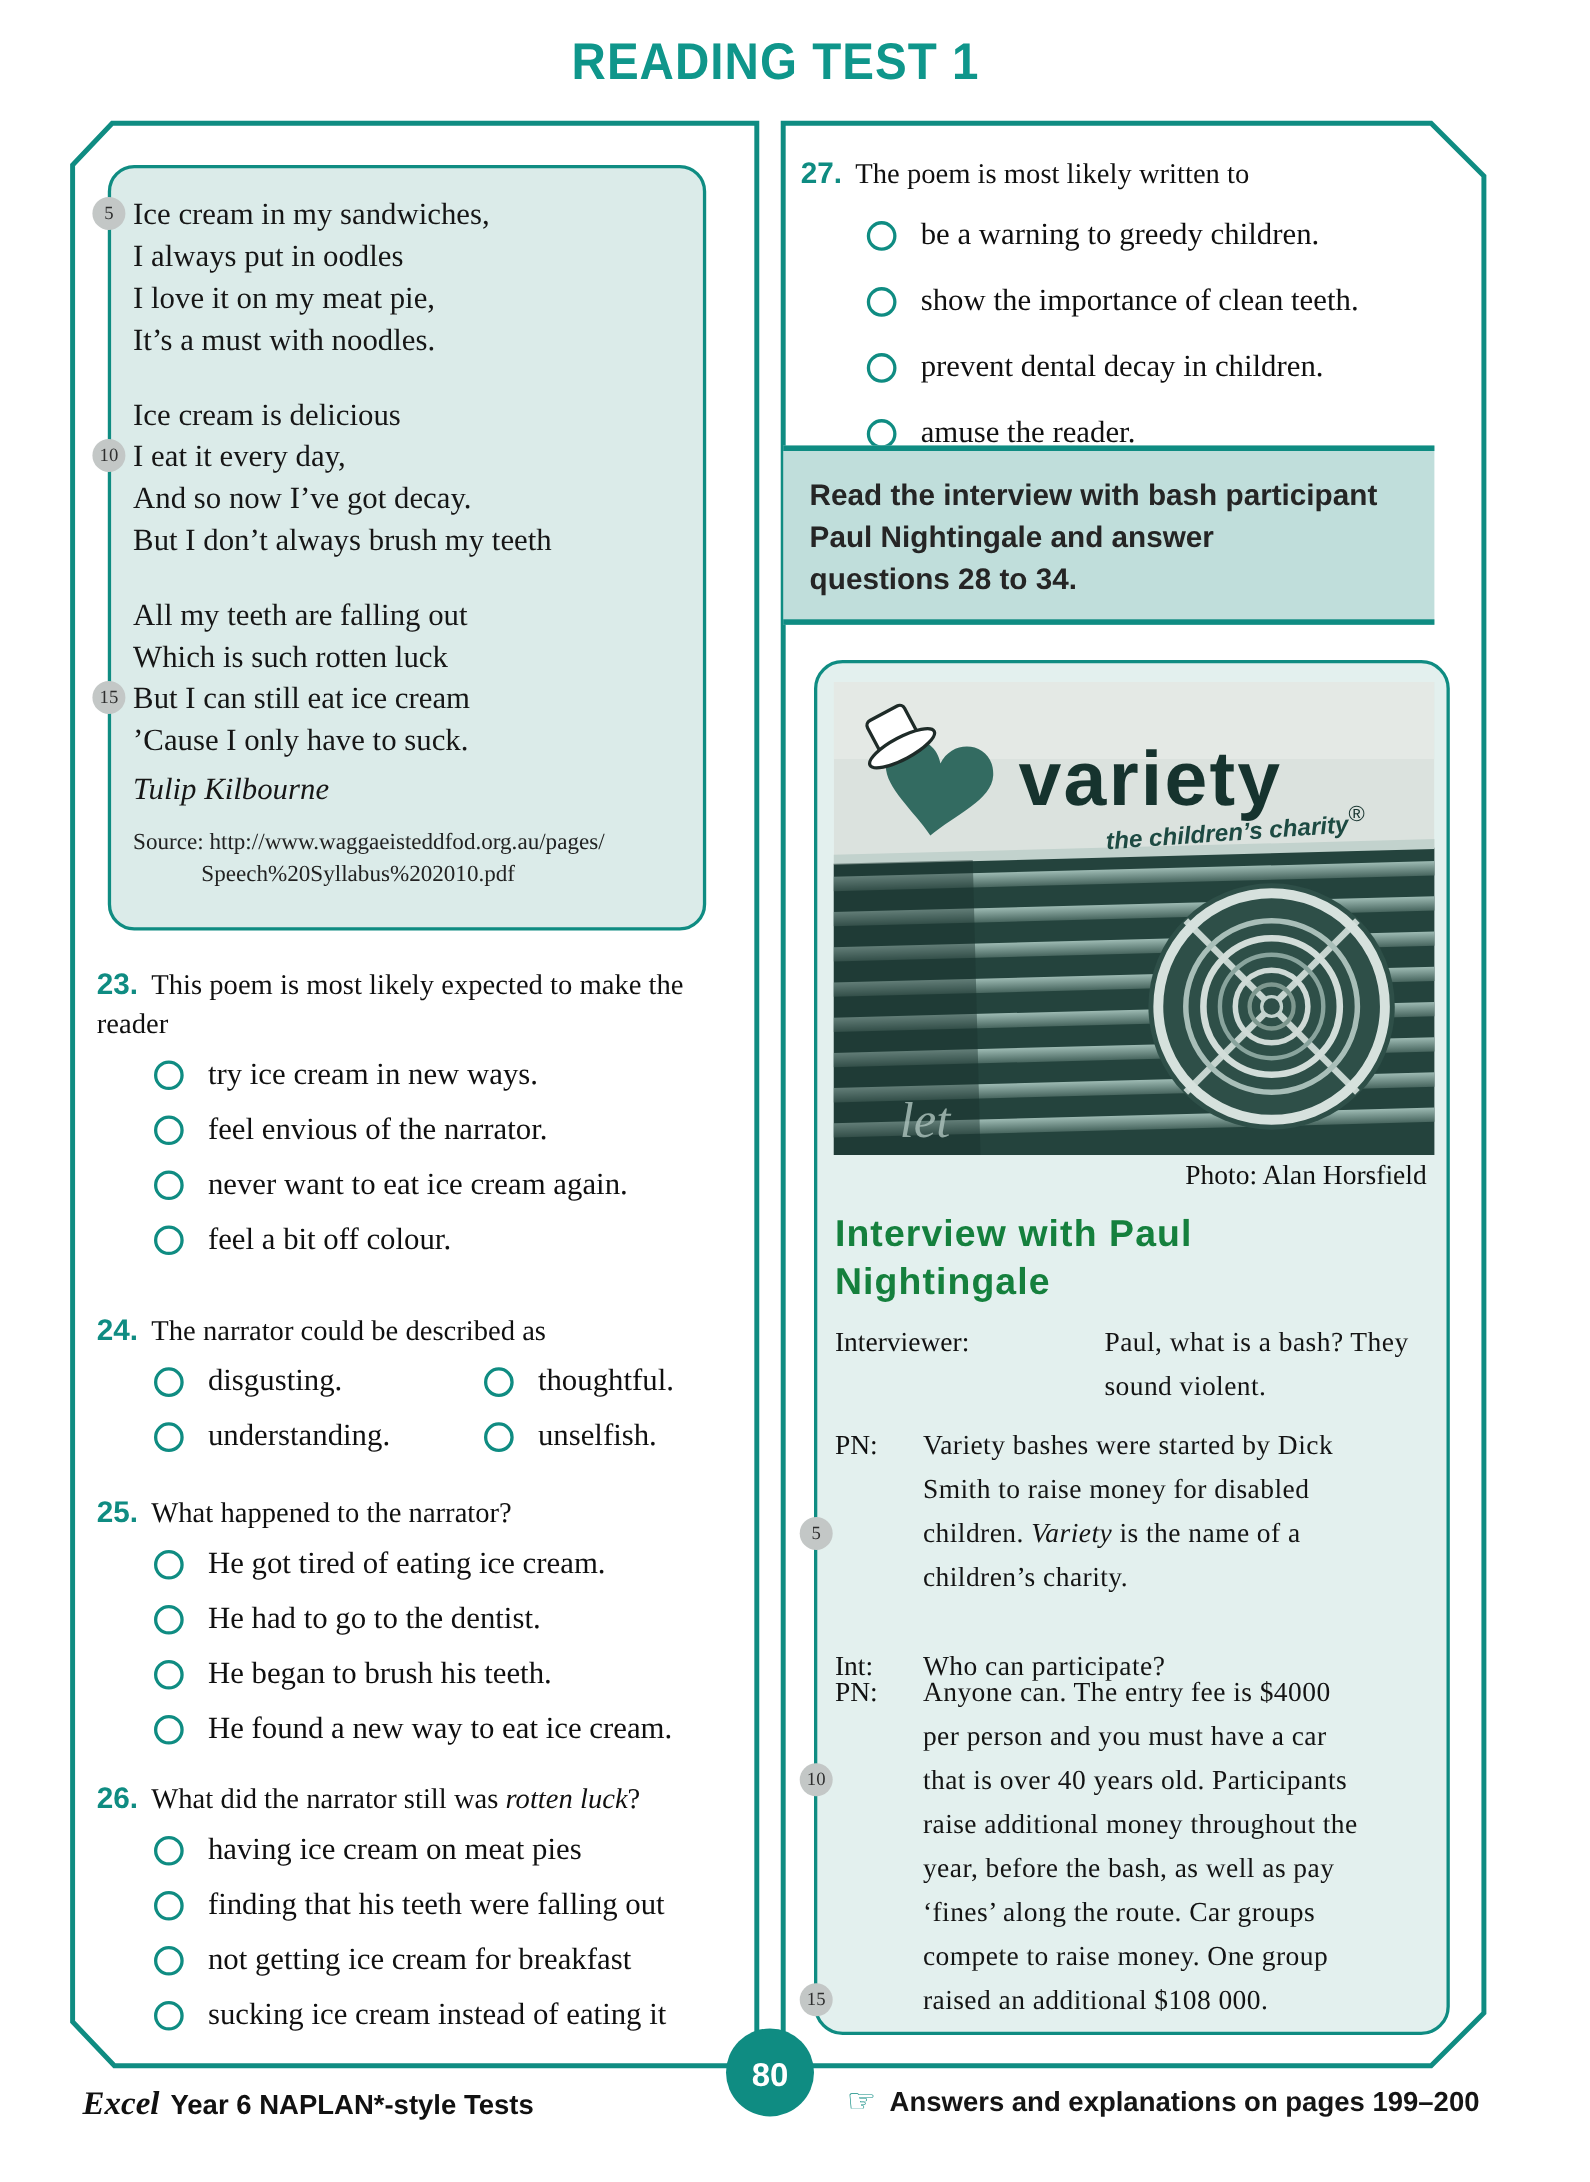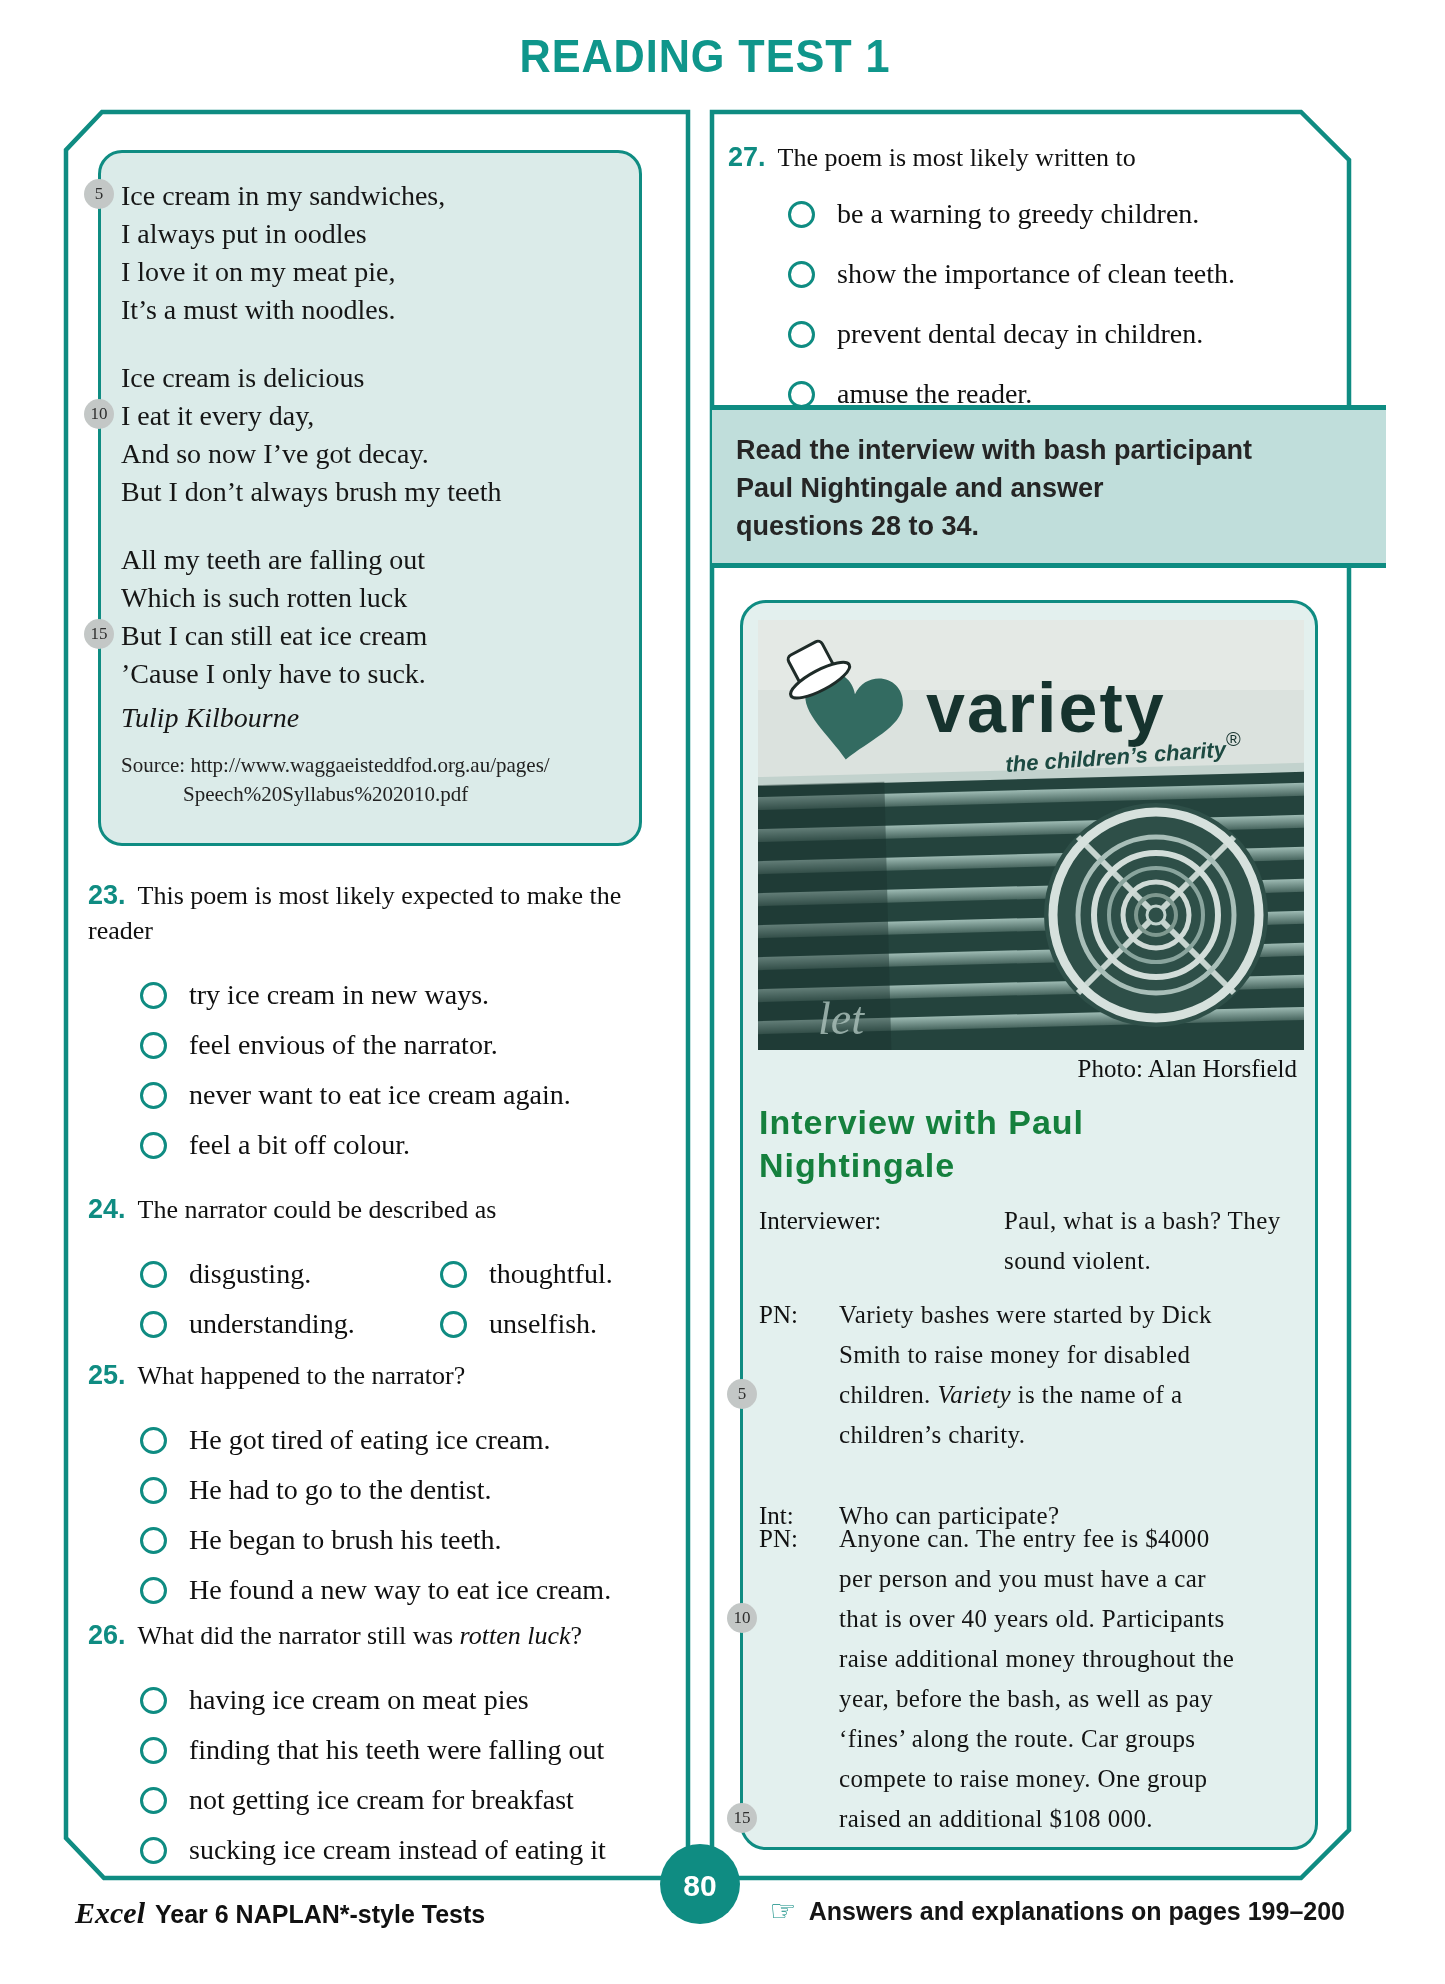--- a/index.html
+++ b/index.html
@@ -27,33 +27,33 @@
     color:#2e2e2e;display:flex;align-items:center;justify-content:center;
     font-family:"Liberation Serif",serif;font-size:17px;z-index:3;}
   .pm5{left:84px;top:179px;}  .pm10{left:84px;top:399px;}  .pm15{left:84px;top:619px;}
   .im5{left:-16px;top:776px;} .im10{left:-16px;top:1000px;} .im15{left:-16px;top:1200px;}
 
   
   .question{position:absolute;left:88px;width:566px;z-index:2;}
   .qnum{font-family:"Liberation Sans",sans-serif;font-weight:bold;font-size:27px;
         color:#0F8C82;margin-right:12px;}
   .qtext{font-size:26px;line-height:35px;color:#101010;}
-  .options{margin-top:30px;margin-left:52px;}
+  .options{margin-top:12px;margin-left:52px;}
   .opt-row{display:flex;align-items:flex-start;gap:22px;margin-bottom:17px;}
   .radio{width:21px;height:21px;border:3px solid #0F8C82;border-radius:50%;flex:none;
          margin-top:4px;background:#fff;}
   .opt-text{font-size:28px;line-height:33px;color:#101010;}
   .options.two-col{display:grid;grid-template-columns:300px 1fr;row-gap:0;}
   .q23{top:878px;} .q24{top:1192px;} .q25{top:1358px;} .q26{top:1618px;}
   .q27{top:140px;left:728px;width:640px;}
   .q27 .options{margin-top:22px;margin-left:60px;}
   .q27 .opt-row{margin-bottom:27px;}
 
   
-  .instruction-box{position:absolute;left:712px;top:405px;width:674px;height:163px;z-index:2;
+  .instruction-box{position:absolute;left:712px;top:405px;width:592px;height:163px;z-index:2;
     box-sizing:border-box;background:#C0DEDB;border-top:5px solid #0F8C82;border-bottom:5px solid #0F8C82;
     padding:21px 20px 0 24px;font-family:"Liberation Sans",sans-serif;font-weight:bold;
     font-size:27px;line-height:38px;color:#252525;}
 
   
   .interview-box{position:absolute;left:740px;top:600px;width:578px;height:1250px;z-index:2;
     box-sizing:border-box;background:#E3F0EE;border:3px solid #0F8C82;border-radius:26px;}
   .photo{position:absolute;left:15px;top:17px;}
   .photo-caption{position:absolute;right:18px;top:452px;font-size:25px;color:#101010;}
   .interview-heading{position:absolute;left:16px;top:498px;font-family:"Liberation Sans",sans-serif;

